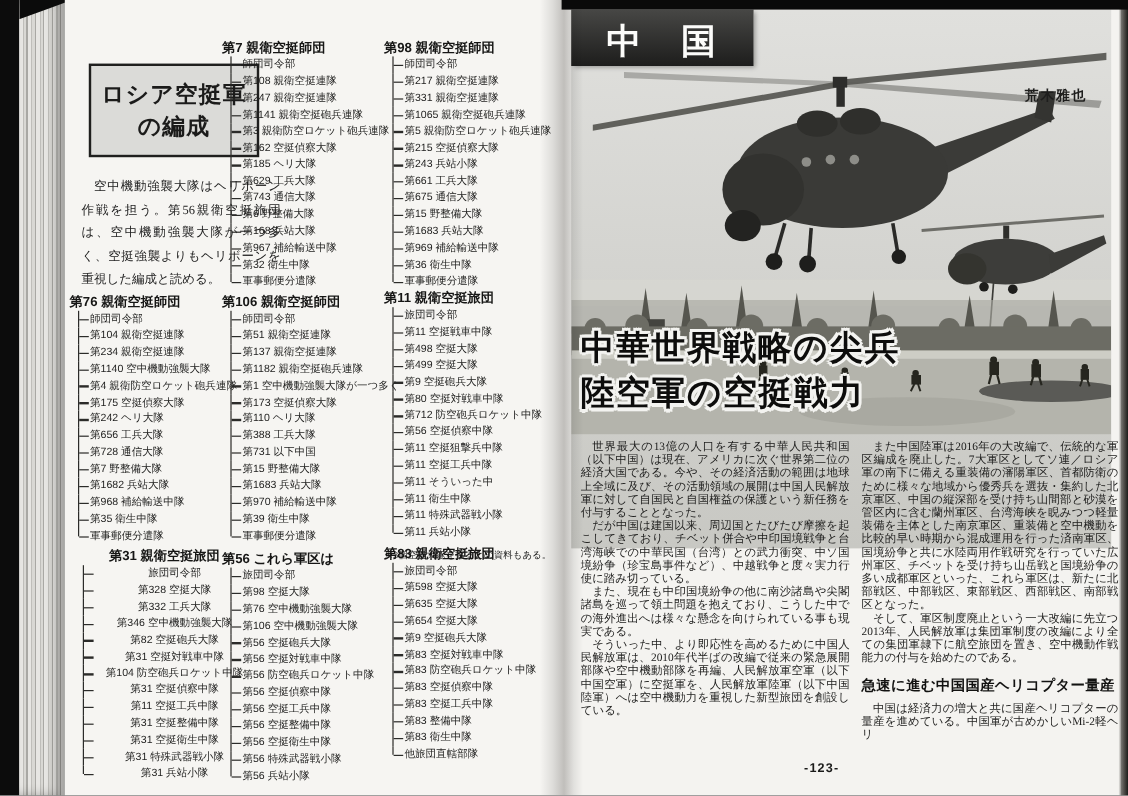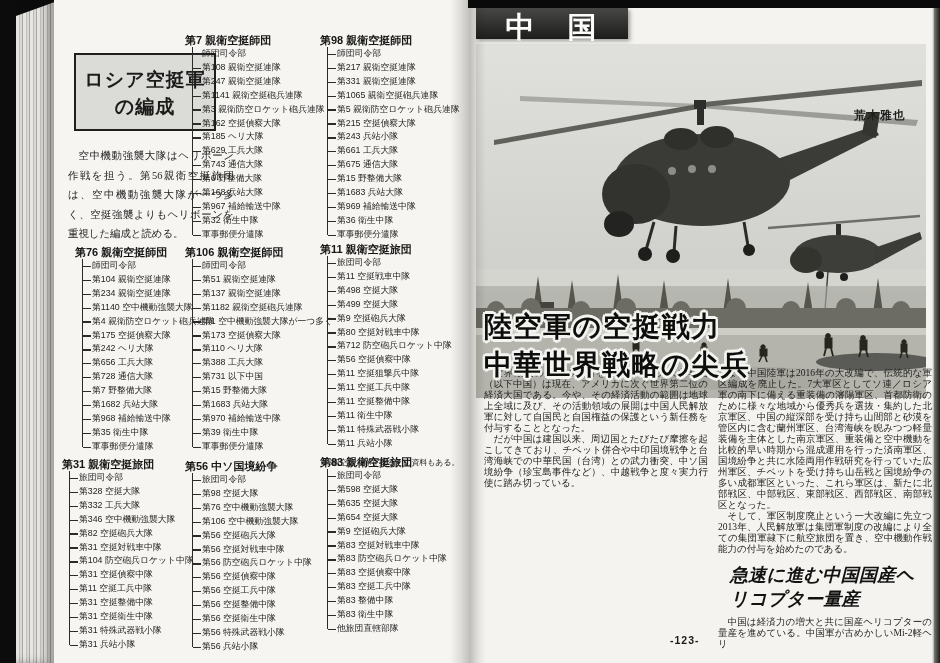--- a/index.html
+++ b/index.html
@@ -36,38 +36,38 @@
   .unit-items{margin-left:7px;}
   .unit-item{position:relative;padding-left:9px;border-left:1.3px solid #2b2b29;
       font-family:"Liberation Sans","DejaVu Sans",sans-serif;font-size:8.8px;line-height:13.9px;
       white-space:nowrap;color:#1d1d1c;}
   .unit-item::before{content:"";position:absolute;left:0;top:6.8px;width:7.5px;height:1.3px;background:#2b2b29;}
   .unit-item:last-child{border-left-color:transparent;}
   .unit-item:last-child::after{content:"";position:absolute;left:-1.3px;top:0;width:1.3px;height:7.5px;background:#2b2b29;}
   .unit-note{margin-top:6px;font-size:7.9px;color:#222;white-space:nowrap;}
 
   
-  .photo{position:absolute;left:6px;top:8px;width:450px;height:354px;overflow:hidden;
-      background:linear-gradient(180deg,#e0e0dd 0%,#d2d2ce 55%,#c8c8c3 100%);margin-top:36px;}
-  .banner{position:absolute;left:6px;top:8px;width:152px;height:31px;z-index:3;
-      background:linear-gradient(180deg,#474745,#1d1d1c);display:flex;align-items:flex-start;justify-content:center;
+  .photo{position:absolute;left:6px;top:8px;width:450px;height:449px;overflow:hidden;
+      background:linear-gradient(180deg,#e0e0dd 0%,#d2d2ce 55%,#c8c8c3 100%);}
+  .banner{position:absolute;left:6px;top:8px;width:152px;height:47px;z-index:3;
+      background:linear-gradient(180deg,#474745,#1d1d1c);display:flex;align-items:flex-end;justify-content:center;
       box-shadow:2px 2px 4px rgba(0,0,0,.35);}
   .banner-text{color:#fcfcfa;font-weight:bold;font-size:29px;letter-spacing:2px;
       font-family:"Liberation Serif","DejaVu Serif",serif;}
   .author{position:absolute;right:20px;top:64px;z-index:2;
       font-family:"Liberation Sans","DejaVu Sans",sans-serif;font-weight:600;font-size:11.5px;
       letter-spacing:1.5px;color:#1e1e1d;}
   .headline{position:absolute;left:8px;top:264px;z-index:2;font-weight:bold;color:#0d0d0c;
       font-family:"Liberation Serif","DejaVu Serif",serif;font-size:28px;line-height:38px;letter-spacing:1.5px;
       text-shadow:-2px -2px 0 #f3f3f0,2px -2px 0 #f3f3f0,-2px 2px 0 #f3f3f0,2px 2px 0 #f3f3f0,
                   -2.6px 0 0 #f3f3f0,2.6px 0 0 #f3f3f0,0 -2.6px 0 #f3f3f0,0 2.6px 0 #f3f3f0;}
   .col{position:absolute;}
   .para{margin:0;font-size:9.5px;line-height:11px;text-align:justify;text-indent:1em;color:#1c1c1b;}
-  .subhead{margin:8px 0 6px 12px;font-family:"Liberation Sans","DejaVu Sans",sans-serif;
-      font-weight:700;font-size:18px;color:#121211;letter-spacing:.3px;font-style:italic;}
+  .subhead{margin:8px 0 6px 0;font-family:"Liberation Sans","DejaVu Sans",sans-serif;
+      font-weight:700;font-size:12px;color:#121211;letter-spacing:.3px;}
   .pageno{position:absolute;left:200px;top:634px;font-family:"Liberation Sans","DejaVu Sans",sans-serif;
       font-weight:700;font-size:10.5px;letter-spacing:1px;color:#1a1a19;}
 </style>
 </head>
 <body>
 
 <div class="stage">
   <div class="edge-left"></div>
   <div class="page-stack"></div>
   <div class="stack-top"></div>
@@ -110,21 +110,21 @@
           <div class="unit-item">第243 兵站小隊</div>
           <div class="unit-item">第661 工兵大隊</div>
           <div class="unit-item">第675 通信大隊</div>
           <div class="unit-item">第15 野整備大隊</div>
           <div class="unit-item">第1683 兵站大隊</div>
           <div class="unit-item">第969 補給輸送中隊</div>
           <div class="unit-item">第36 衛生中隊</div>
           <div class="unit-item">軍事郵便分遣隊</div>
         </div>
     </div>
-    <div class="unit" style="left:21px;top:245px;">
+    <div class="unit" style="left:4px;top:245px;">
       <div class="unit-title">第76 親衛空挺師団</div>
       <div class="unit-items">
           <div class="unit-item">師団司令部</div>
           <div class="unit-item">第104 親衛空挺連隊</div>
           <div class="unit-item">第234 親衛空挺連隊</div>
           <div class="unit-item">第1140 空中機動強襲大隊</div>
           <div class="unit-item">第4 親衛防空ロケット砲兵連隊</div>
           <div class="unit-item">第175 空挺偵察大隊</div>
           <div class="unit-item">第242 ヘリ大隊</div>
           <div class="unit-item">第656 工兵大隊</div>
@@ -161,47 +161,47 @@
           <div class="unit-item">旅団司令部</div>
           <div class="unit-item">第11 空挺戦車中隊</div>
           <div class="unit-item">第498 空挺大隊</div>
           <div class="unit-item">第499 空挺大隊</div>
           <div class="unit-item">第9 空挺砲兵大隊</div>
           <div class="unit-item">第80 空挺対戦車中隊</div>
           <div class="unit-item">第712 防空砲兵ロケット中隊</div>
           <div class="unit-item">第56 空挺偵察中隊</div>
           <div class="unit-item">第11 空挺狙撃兵中隊</div>
           <div class="unit-item">第11 空挺工兵中隊</div>
-          <div class="unit-item">第11 空挺整備中隊</div>
+          <div class="unit-item">第11 そういった中</div>
           <div class="unit-item">第11 衛生中隊</div>
           <div class="unit-item">第11 特殊武器戦小隊</div>
           <div class="unit-item">第11 兵站小隊</div>
         </div>
       <div class="unit-note">※3個空挺大隊を採るとの資料もある。</div>
     </div>
-    <div class="unit" style="left:8px;top:457px;">
+    <div class="unit" style="left:8px;top:457px;text-align:center;">
       <div class="unit-title">第31 親衛空挺旅団</div>
       <div class="unit-items">
           <div class="unit-item">旅団司令部</div>
           <div class="unit-item">第328 空挺大隊</div>
           <div class="unit-item">第332 工兵大隊</div>
           <div class="unit-item">第346 空中機動強襲大隊</div>
           <div class="unit-item">第82 空挺砲兵大隊</div>
           <div class="unit-item">第31 空挺対戦車中隊</div>
           <div class="unit-item">第104 防空砲兵ロケット中隊</div>
           <div class="unit-item">第31 空挺偵察中隊</div>
           <div class="unit-item">第11 空挺工兵中隊</div>
           <div class="unit-item">第31 空挺整備中隊</div>
           <div class="unit-item">第31 空挺衛生中隊</div>
           <div class="unit-item">第31 特殊武器戦小隊</div>
           <div class="unit-item">第31 兵站小隊</div>
         </div>
     </div>
     <div class="unit" style="left:131px;top:459px;">
-      <div class="unit-title">第56 中ソ国境紛争</div>
+      <div class="unit-title">第56 これら軍区は</div>
       <div class="unit-items">
           <div class="unit-item">旅団司令部</div>
           <div class="unit-item">第98 空挺大隊</div>
           <div class="unit-item">第76 空中機動強襲大隊</div>
           <div class="unit-item">第106 空中機動強襲大隊</div>
           <div class="unit-item">第56 空挺砲兵大隊</div>
           <div class="unit-item">第56 空挺対戦車中隊</div>
           <div class="unit-item">第56 防空砲兵ロケット中隊</div>
           <div class="unit-item">第56 空挺偵察中隊</div>
           <div class="unit-item">第56 空挺工兵中隊</div>
@@ -325,32 +325,34 @@
             <line x1="385" y1="306" x2="383" y2="313" stroke-width="1.8"></line>
             <line x1="390" y1="306" x2="392" y2="313" stroke-width="1.8"></line>
           <circle cx="428" cy="298" r="2.2"></circle>
             <rect x="425" y="300" width="6" height="8"></rect>
             <line x1="426" y1="308" x2="424" y2="314" stroke-width="1.6"></line>
             <line x1="430" y1="308" x2="432" y2="314" stroke-width="1.6"></line>
         </g>
       </svg>
       <div class="author">荒木雅也</div>
       <div class="headline">
+        <div>中華世界戦略の尖兵</div>
         <div>陸空軍の空挺戦力</div>
-        <div>中華世界戦略の尖兵</div>
       </div>
     </div>
 
     <div class="banner">
       <span class="banner-text">中　国</span>
     </div>
 
     <div class="col" style="left:14px;top:368px;width:224px;">
         <p class="para">世界最大の13億の人口を有する中華人民共和国（以下中国）は現在、アメリカに次ぐ世界第二位の経済大国である。今や、その経済活動の範囲は地球上全域に及び、その活動領域の展開は中国人民解放軍に対して自国民と自国権益の保護という新任務を付与することとなった。</p>
         <p class="para">だが中国は建国以来、周辺国とたびたび摩擦を起こしてきており、チベット併合や中印国境戦争と台湾海峡での中華民国（台湾）との武力衝突、中ソ国境紛争（珍宝島事件など）、中越戦争と度々実力行使に踏み切っている。</p>
+        <p class="para">また、現在も中印国境紛争の他に南沙諸島や尖閣諸島を巡って領土問題を抱えており、こうした中での海外進出へは様々な懸念を向けられている事も現実である。</p>
+        <p class="para">そういった中、より即応性を高めるために中国人民解放軍は、2010年代半ばの改編で従来の緊急展開部隊や空中機動部隊を再編、人民解放軍空軍（以下中国空軍）に空挺軍を、人民解放軍陸軍（以下中国陸軍）へは空中機動力を重視した新型旅団を創設している。</p>
       </div>
 
     <div class="col" style="left:248px;top:368px;width:214px;">
       <div>
           <p class="para">また中国陸軍は2016年の大改編で、伝統的な軍区編成を廃止した。7大軍区としてソ連／ロシア軍の南下に備える重装備の瀋陽軍区、首都防衛のために様々な地域から優秀兵を選抜・集約した北京軍区、中国の縦深部を受け持ち山間部と砂漠を管区内に含む蘭州軍区、台湾海峡を睨みつつ軽量装備を主体とした南京軍区、重装備と空中機動を比較的早い時期から混成運用を行った済南軍区、国境紛争と共に水陸両用作戦研究を行っていた広州軍区、チベットを受け持ち山岳戦と国境紛争の多い成都軍区といった、これら軍区は、新たに北部戦区、中部戦区、東部戦区、西部戦区、南部戦区となった。</p>
           <p class="para">そして、軍区制度廃止という一大改編に先立つ2013年、人民解放軍は集団軍制度の改編により全ての集団軍隷下に航空旅団を置き、空中機動作戦能力の付与を始めたのである。</p>
         </div>
       <h3 class="subhead">急速に進む中国国産ヘリコプター量産</h3>
       <div>
           <p class="para">中国は経済力の増大と共に国産ヘリコプターの量産を進めている。中国軍が古めかしいMi-2軽ヘリ</p>

